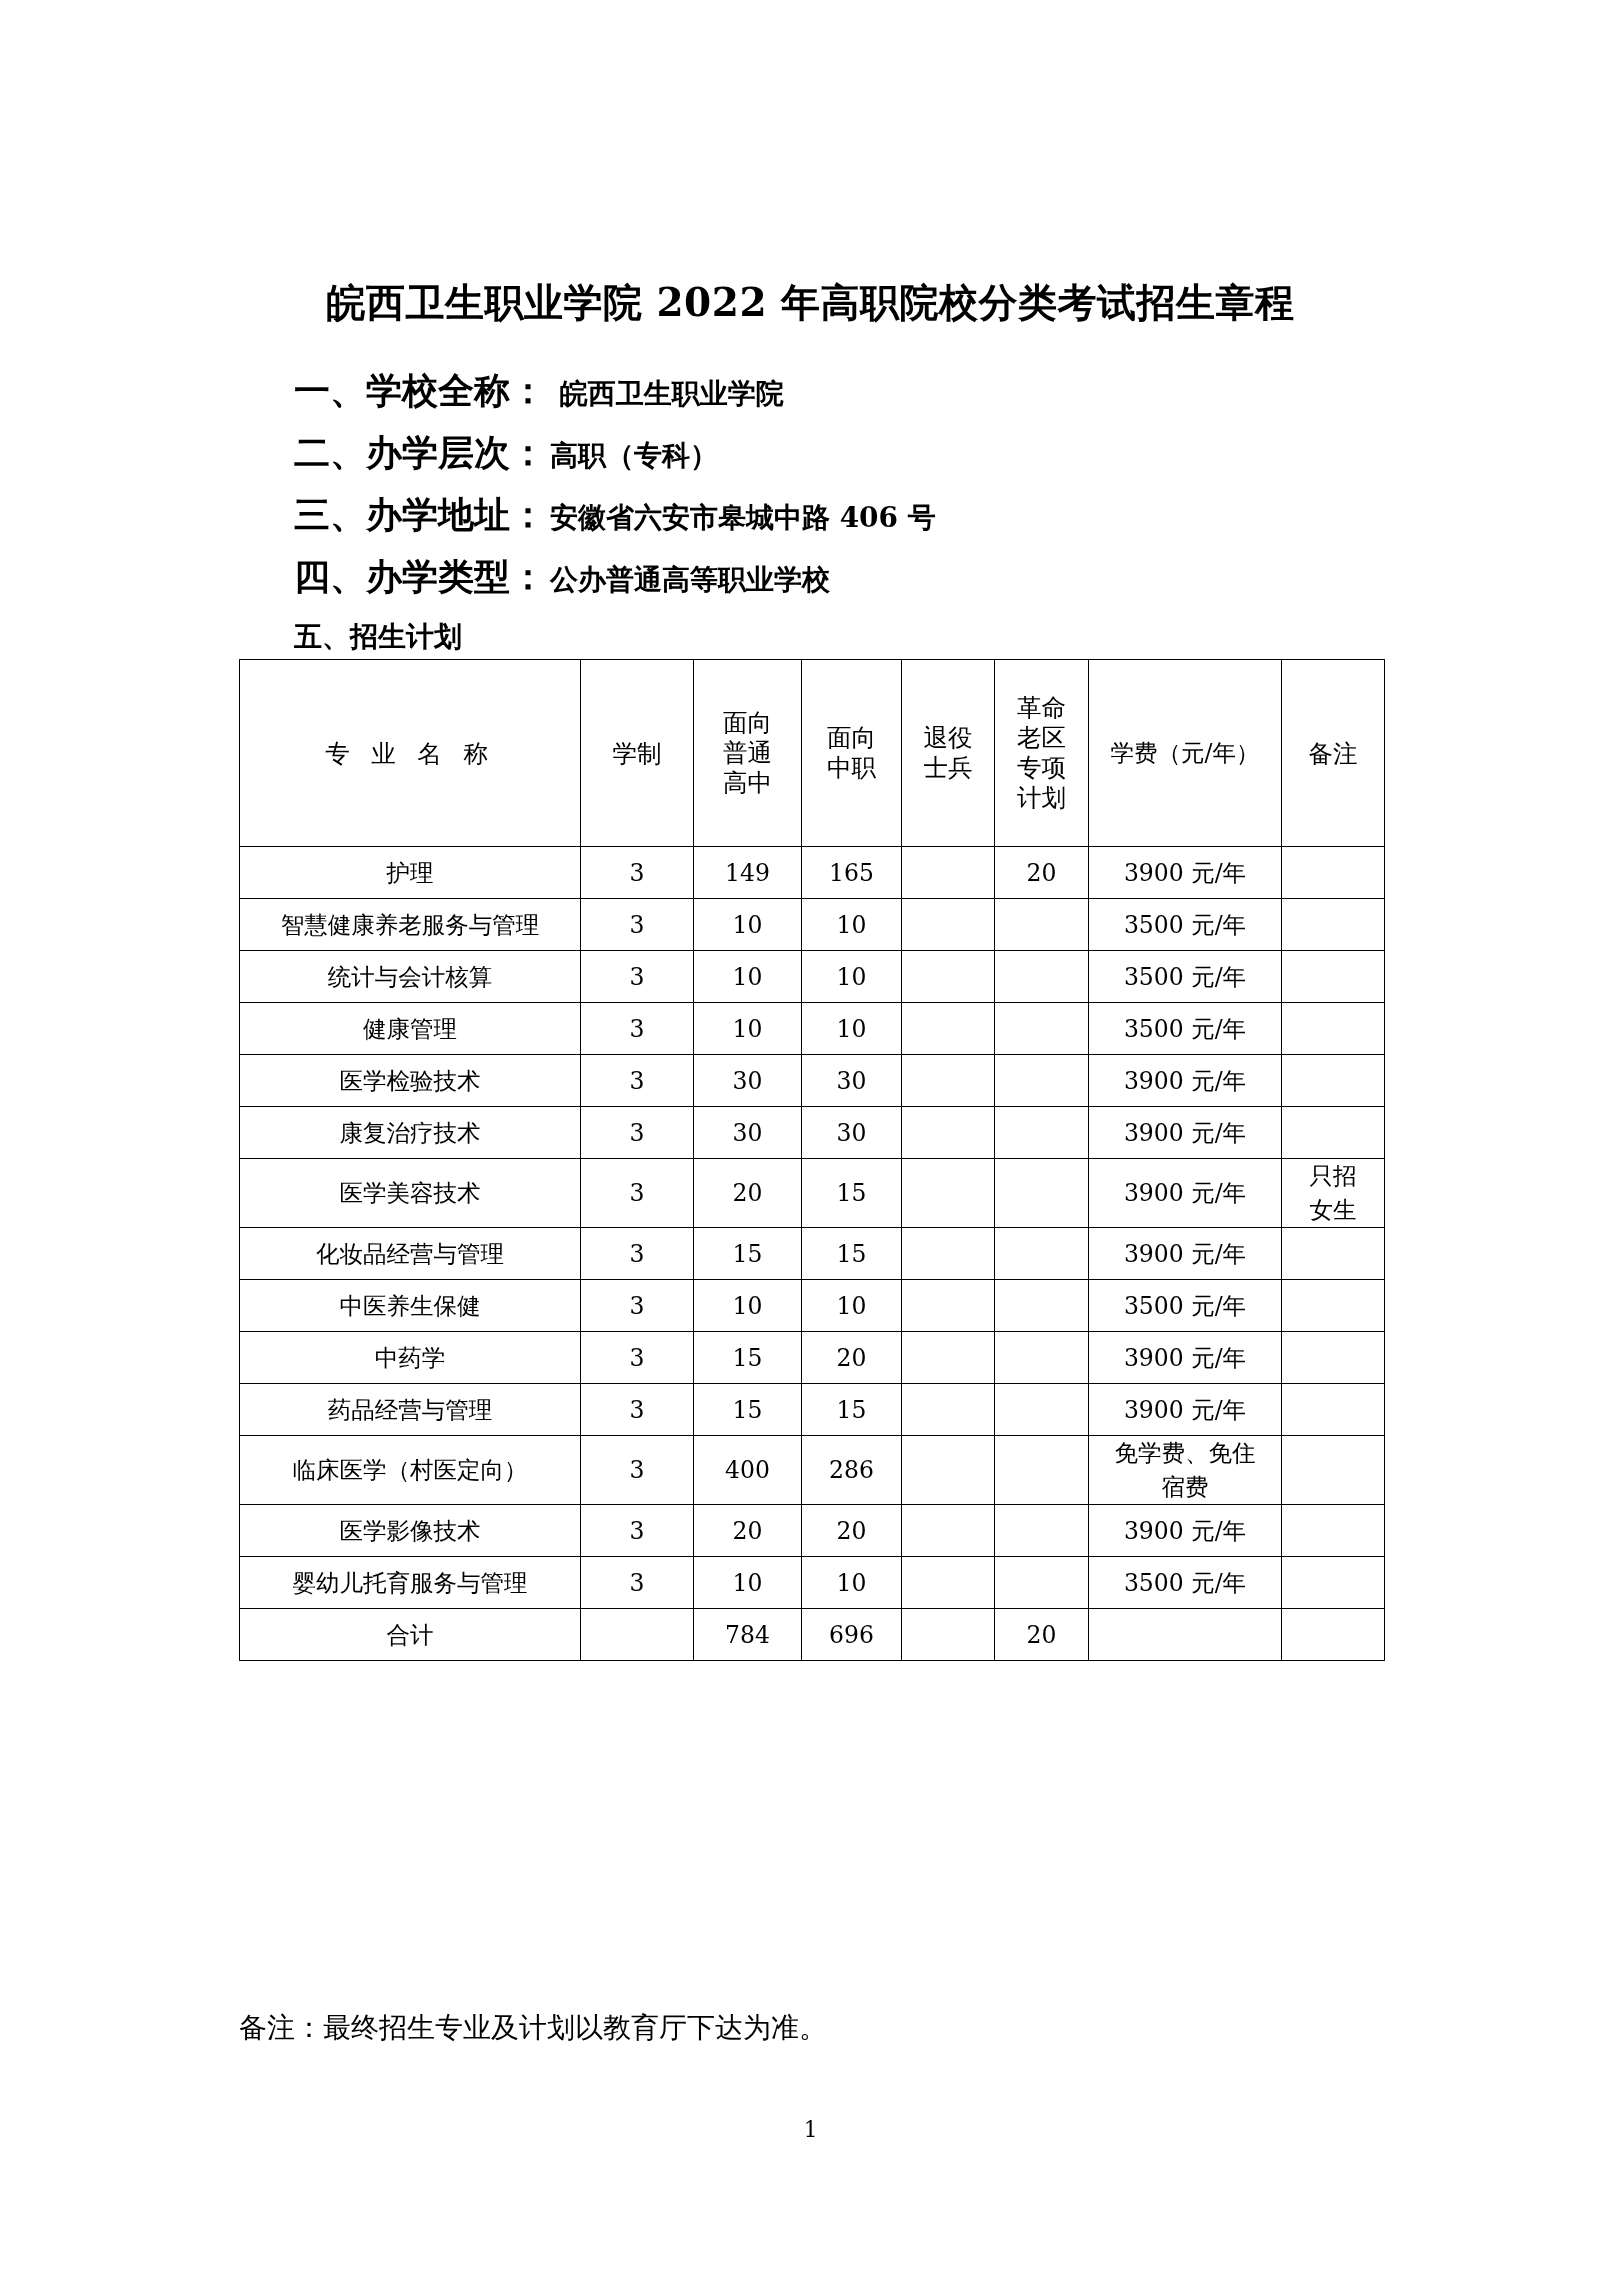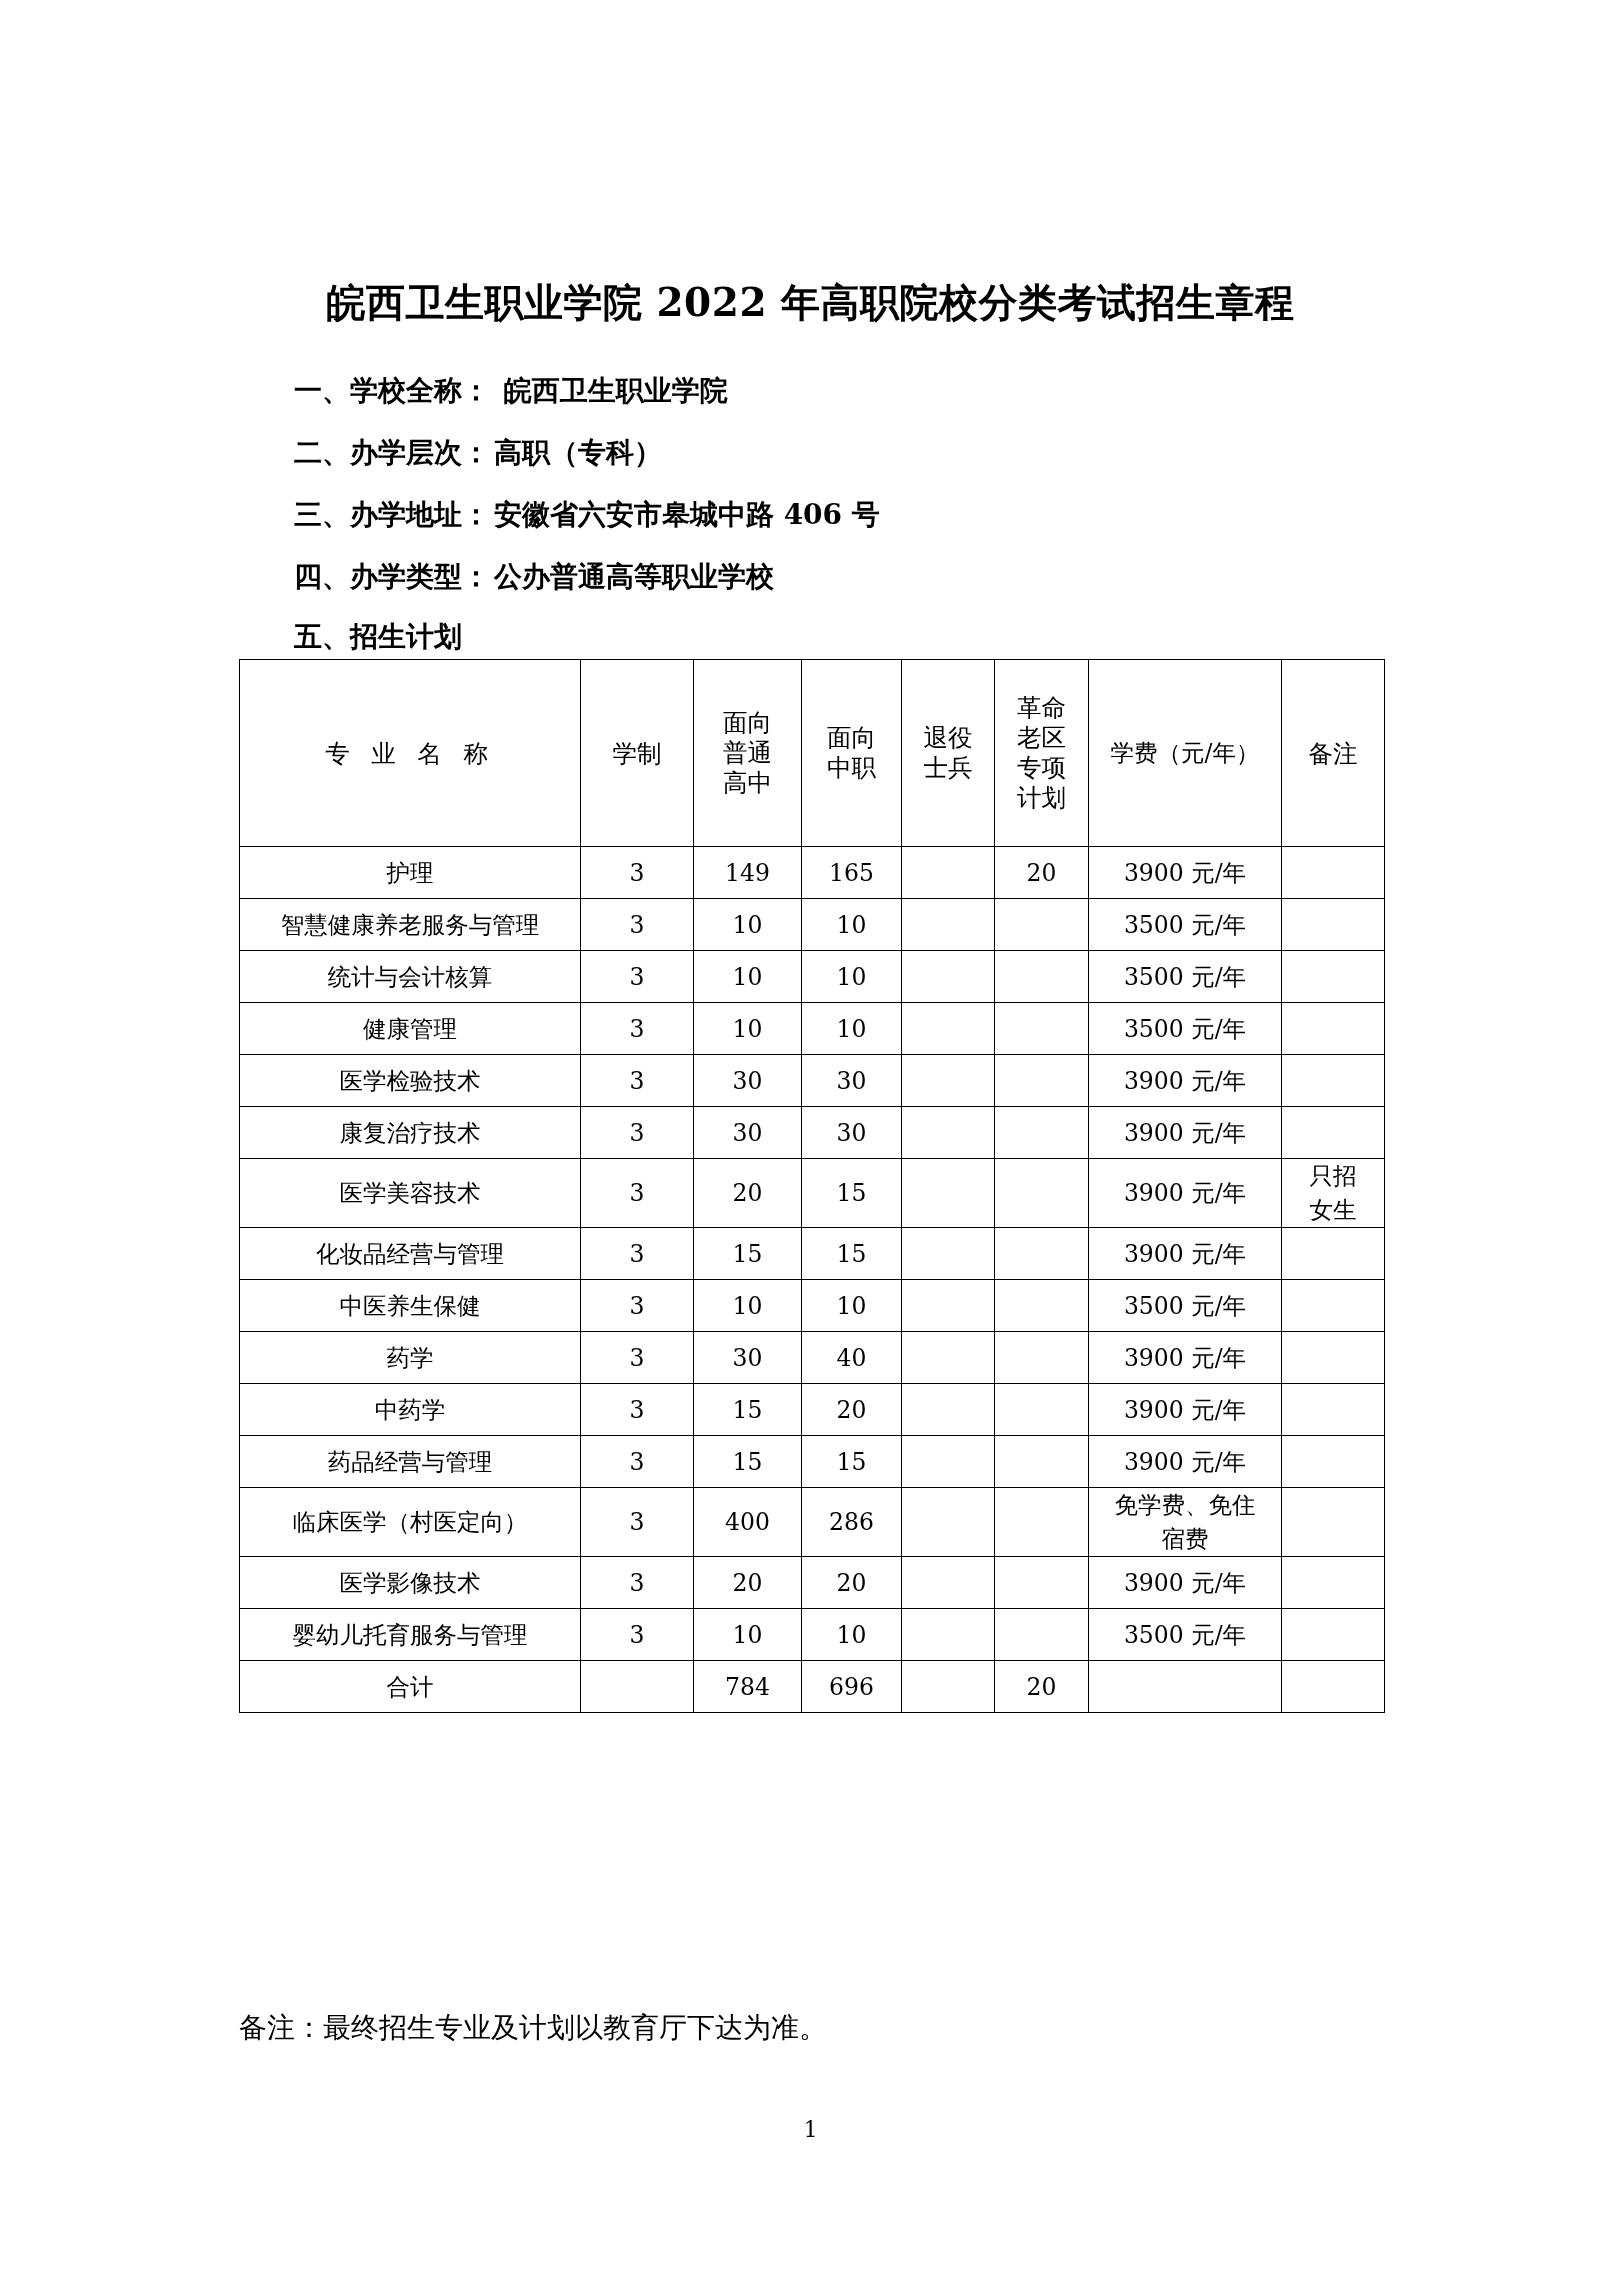--- a/index.html
+++ b/index.html
@@ -46,21 +46,22 @@
     width: 1176px;
   }
   .info-row {
     height: 62px;
     line-height: 62px;
     font-size: 28px;
     white-space: nowrap;
   }
   .info-label {
     font-weight: bold;
-    font-size: 28px;
+    font-size: 36px;
+    font-family: Liberation Serif, serif;
   }
   .info-value {
     font-weight: bold;
     font-size: 28px;
     padding-left: 3.9px;
     margin-top: 34px;
   }
   .info-row.spaced .info-value { padding-left: 13.7px; }
 
   .section-heading {
@@ -302,30 +303,20 @@
             <td>中医养生保健</td>
             <td>3</td>
             <td>10</td>
             <td>10</td>
             <td></td>
             <td></td>
             <td>3500 元/年</td>
             <td></td>
           </tr>
           <tr>
-            <td>药学</td>
-            <td>3</td>
-            <td>30</td>
-            <td>40</td>
-            <td></td>
-            <td></td>
-            <td>3900 元/年</td>
-            <td></td>
-          </tr>
-          <tr>
             <td>中药学</td>
             <td>3</td>
             <td>15</td>
             <td>20</td>
             <td></td>
             <td></td>
             <td>3900 元/年</td>
             <td></td>
           </tr>
           <tr>

